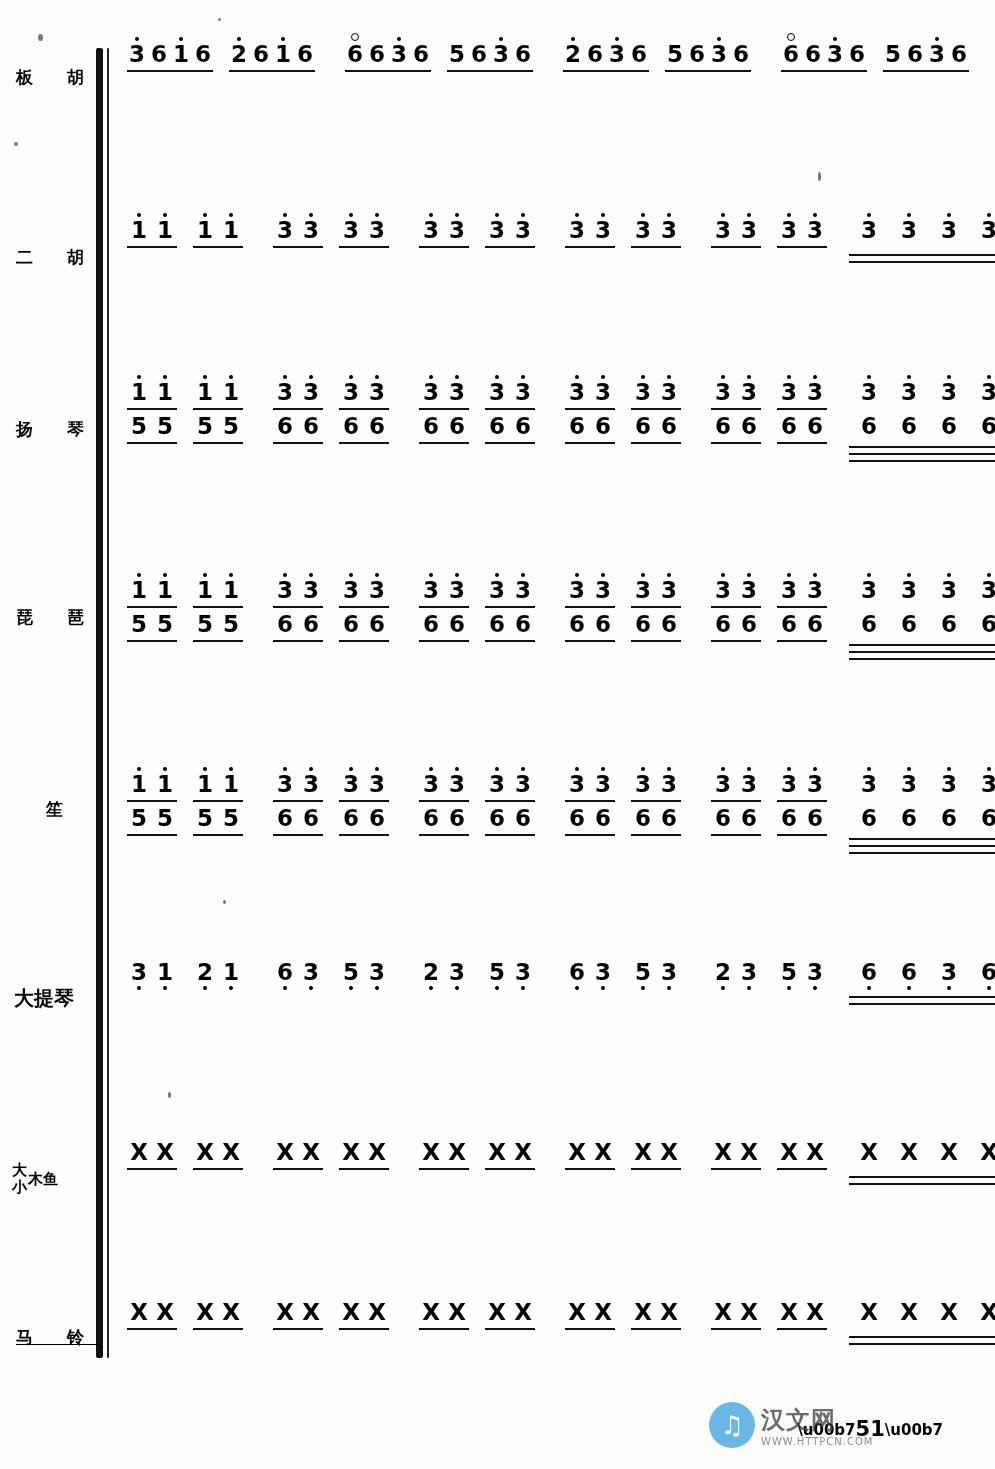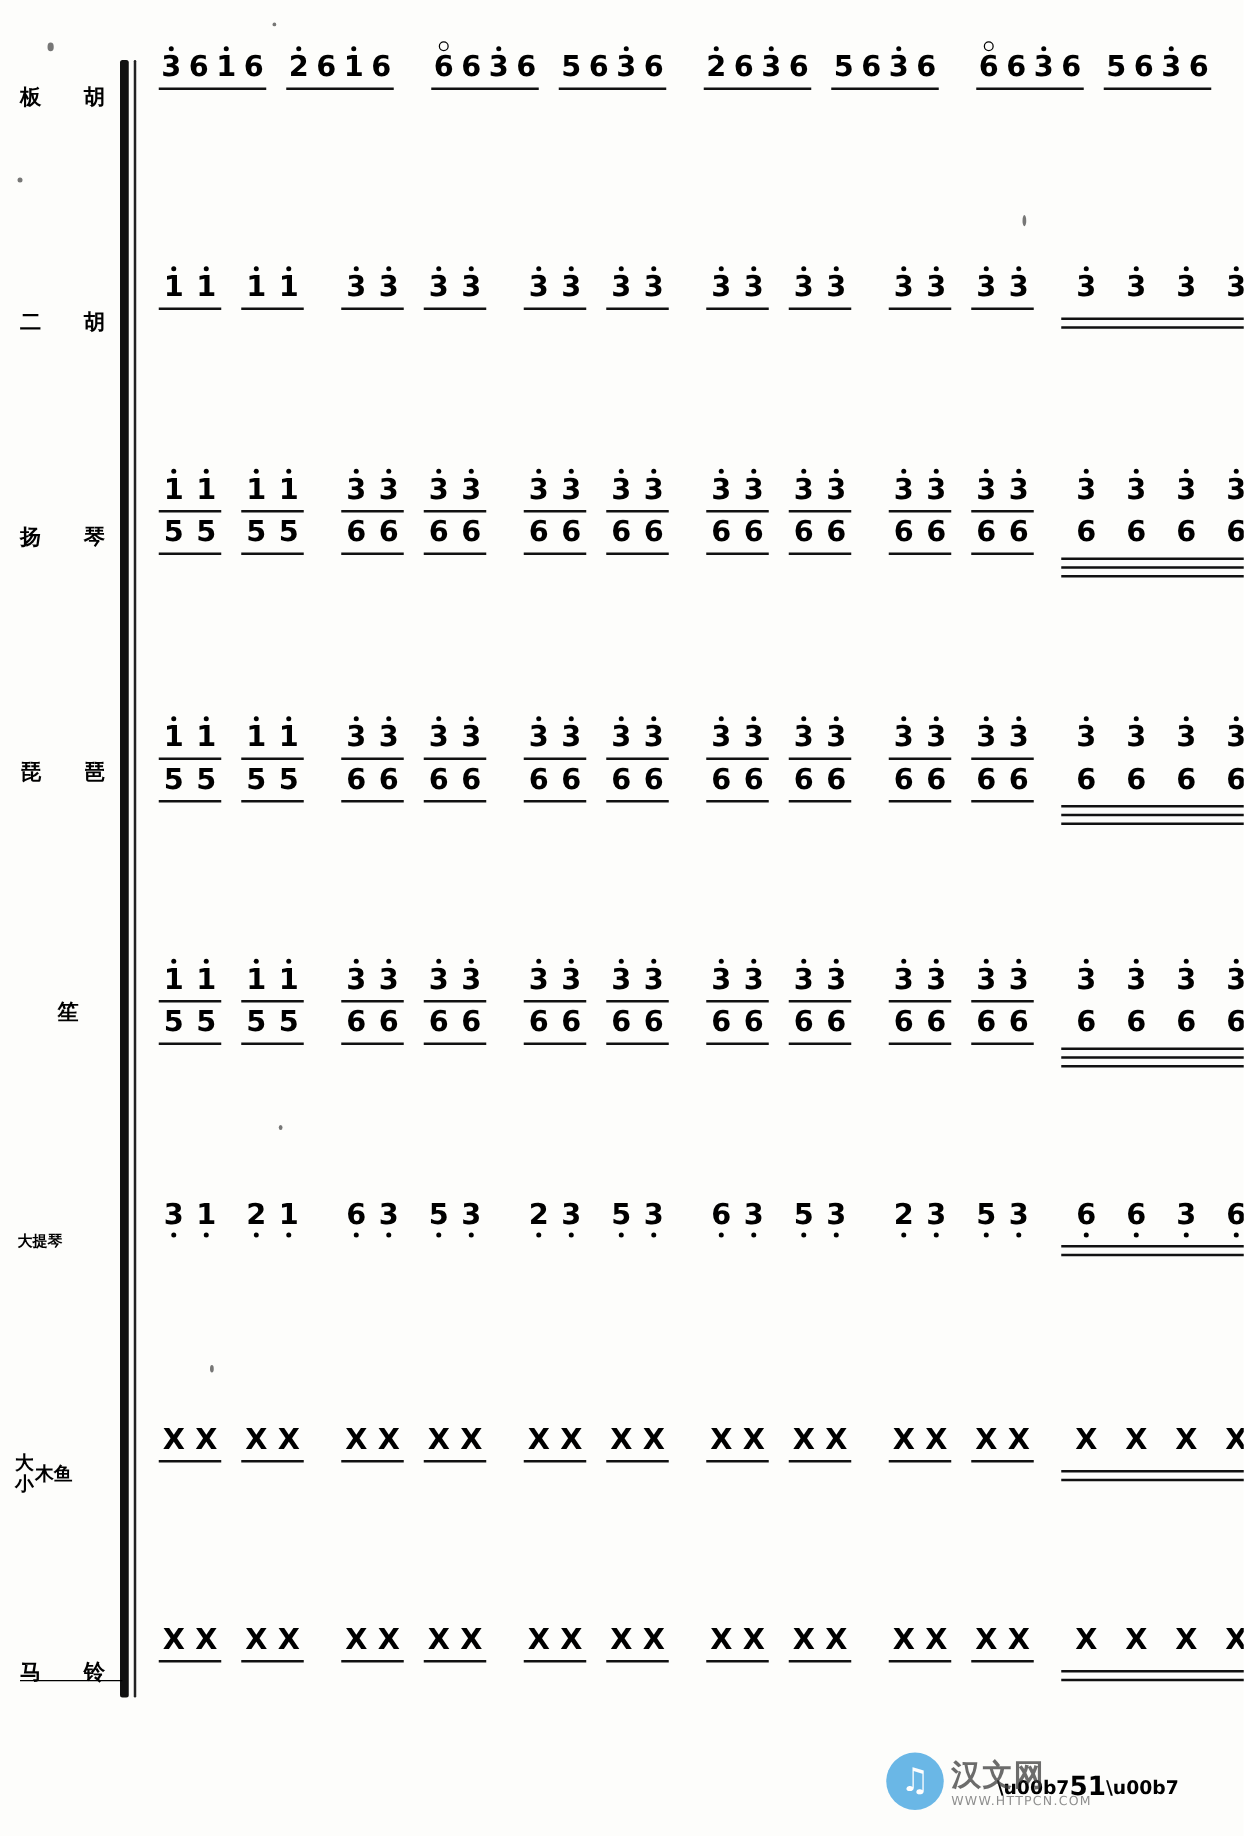--- a/index.html
+++ b/index.html
@@ -1401,21 +1401,21 @@
               </span>
               <i class="long-beam" style="left: 0px; right: 0px; top: 66px;"></i>
               <i class="long-beam" style="left: 0px; right: 0px; top: 73px;"></i>
               <i class="long-beam" style="left: 0px; right: 0px; top: 80px;"></i>
             </div>
           </div>
           <div style="flex: 1 1 0%;"></div>
         </div>
       </div>
       <div class="staff" style="top: 960px;">
-        <div class="staff-label" style="top: 25px; position: absolute; font-size: 12px; letter-spacing: 0px;">大提琴</div>
+        <div class="staff-label" style="top: 25px; position: absolute; font-size: 20px; letter-spacing: 0px;">大提琴</div>
         <div class="measures">
           <div class="barline" style="height: 36px; margin-top: 2px;"></div>
           <div class="measure">
             <div style="position: relative; display: flex; flex-direction: column;">
               <span class="voice">
                 <span class="group">
                   <span class="cell">
                     <span class="note">3<i class="dot-down"></i></span>
                   </span>
                   <span class="cell">

